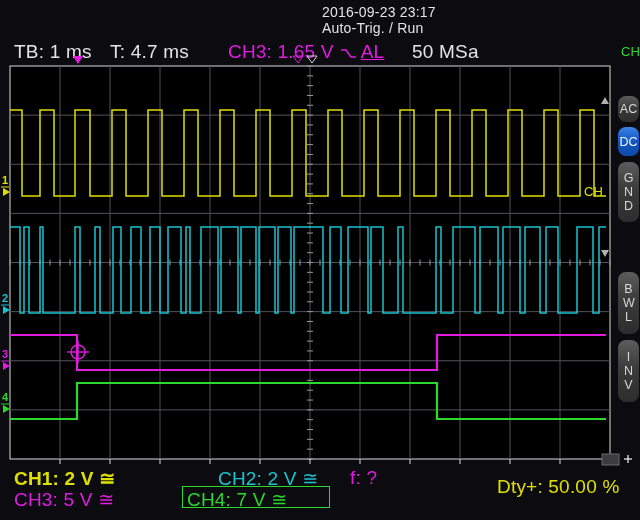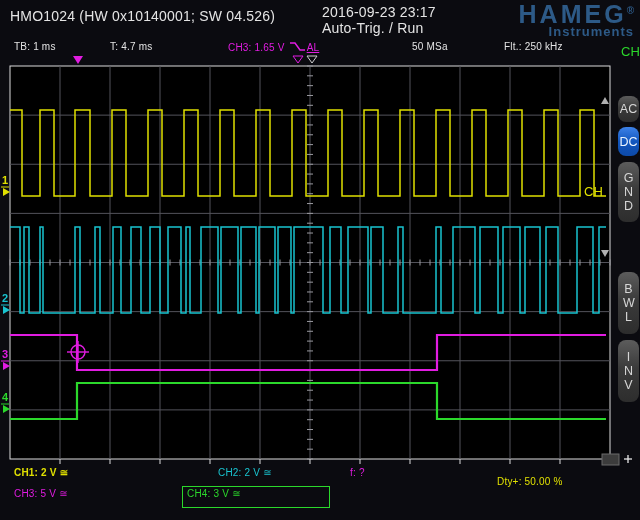--- a/index.html
+++ b/index.html
@@ -1,20 +1,20 @@
 <!DOCTYPE html>
 <html style="--ch1: #e0e000; --ch2: #19c4d0; --ch3: #e11ce1; --ch4: #2bd82b; --grid: #53535b; --border: #dcdcdc; --brand: #2d5a87;"><head>
 <meta charset="utf-8">
 <style>
   html,body{margin:0;padding:0;}
   body{width:640px;height:520px;background:#0b0b10;position:relative;overflow:hidden;
        font-family:"Liberation Sans",sans-serif;color:#e4e4e4;}
   .abs{position:absolute;white-space:nowrap;}
   .t14{font-size:14px;letter-spacing:.2px;}
-  .t15{font-size:10px;letter-spacing:.2px;}
+  .t15{font-size:19px;letter-spacing:.2px;}
   .ch1{color:var(--ch1);} .ch2{color:var(--ch2);margin-left:32px;} .ch3{color:var(--ch3);} .ch4{color:var(--ch4);}
   #scope-svg{position:absolute;left:0;top:0;z-index:3;pointer-events:none;}
   .zi2{z-index:2;}
   
   #logo{right:6px;top:2px;text-align:right;line-height:1;}
   #brand{font-size:25px;font-weight:bold;letter-spacing:3px;color:var(--brand);}
   #brand sup{font-size:10px;letter-spacing:0;}
   #brandsub{font-size:13px;font-weight:bold;color:var(--brand);margin-top:-2px;letter-spacing:1px;}
   
   .edge-svg{vertical-align:-1px;margin:0 1px;}
@@ -26,41 +26,35 @@
   .stacked-lbl{display:inline-block;width:11px;word-break:break-all;text-align:center;line-height:14px;}
   #ch4label{left:621px;top:44px;font-size:13px;z-index:2;}
   
   #ch4box{left:182px;top:486px;width:146px;height:20px;border:1px solid var(--ch4);z-index:2;}
   #ch4box .t15{position:absolute;left:4px;top:1px;}
 </style>
 </head>
 <body>
 
 <div class="abs zi2" style="left:0;top:0;width:640px;height:36px;">
-  <div class="abs t14" style="left:10px;top:8px;">HMO1024 (HW 0x10140001; SW 04.526)</div>
   <div class="abs t14" style="left:322px;top:4px;">2016-09-23 23:17</div>
   <div class="abs t14" style="left:322px;top:20px;text-align:center;">Auto-Trig. / Run</div>
-  <div class="abs" id="logo">
-    <div id="brand"><span>HAMEG</span><sup>®</sup></div>
-    <div id="brandsub">Instruments</div>
-  </div>
 </div>
 
 <div class="abs zi2" style="left:0;top:38px;width:640px;height:24px;">
   <div class="abs t15" style="left:14px;top:3px;">TB: 1 ms</div>
   <div class="abs t15" style="left:110px;top:3px;">T: 4.7 ms</div>
   <div class="abs t15 ch3" style="left:228px;top:3px;">
     <span>CH3: 1.65 V</span>
     <svg class="edge-svg" width="17" height="11" viewBox="0 0 17 11">
         <polyline points="1,2 6,2 11,9 16,9" fill="none" stroke="currentColor" stroke-width="1.5"></polyline>
       </svg>
     <span style="margin-left:-3px;text-decoration:underline;">AL</span>
   </div>
   <div class="abs t15" style="left:412px;top:3px;">50 MSa</div>
-  <div class="abs t15" style="left:504px;top:3px;">Flt.: 250 kHz</div>
 </div>
 
 <svg id="scope-svg" width="640" height="520" viewBox="0 0 640 520">
     <rect x="10" y="66" width="600" height="393" fill="#000" stroke="#dcdcdc" stroke-width="1"></rect>
     <line x1="60" y1="66" x2="60" y2="459" stroke="#53535b" stroke-width="1"></line>
     <line x1="110" y1="66" x2="110" y2="459" stroke="#53535b" stroke-width="1"></line>
     <line x1="160" y1="66" x2="160" y2="459" stroke="#53535b" stroke-width="1"></line>
     <line x1="210" y1="66" x2="210" y2="459" stroke="#53535b" stroke-width="1"></line>
     <line x1="260" y1="66" x2="260" y2="459" stroke="#53535b" stroke-width="1"></line>
     <line x1="310" y1="66" x2="310" y2="459" stroke="#53535b" stroke-width="1"></line>
@@ -239,14 +233,14 @@
 </div>
 
 <div class="abs zi2" style="left:0;top:462px;width:640px;height:58px;">
   <div class="abs t15 ch1" style="left:14px;top:5px;font-weight:bold;">CH1: 2 V ≅</div>
   <div class="abs t15 ch2" style="left:186px;top:5px;">CH2: 2 V ≅</div>
   <div class="abs t15 ch3" style="left:350px;top:5px;">f: ?</div>
   <div class="abs t15 ch1" style="left:497px;top:14px;text-align:right;">Dty+: 50.00 %</div>
   <div class="abs t15 ch3" style="left:14px;top:26px;">CH3: 5 V ≅</div>
 </div>
 <div class="abs" id="ch4box">
-  <div class="t15 ch4">CH4: 3 V ≅</div>
+  <div class="t15 ch4">CH4: 7 V ≅</div>
 </div>
 
 </body></html>

